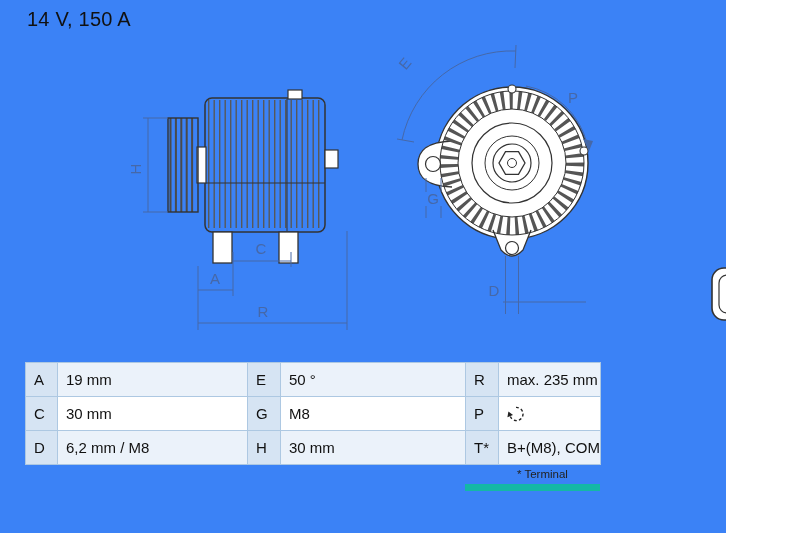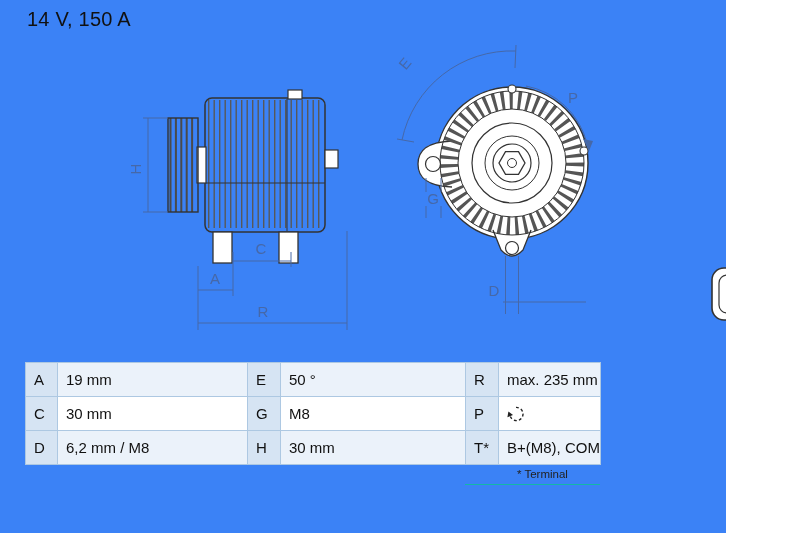--- a/index.html
+++ b/index.html
@@ -29,21 +29,21 @@
   table.specs td {
     border:1px solid #adc8e2; height:34px; box-sizing:border-box;
     padding:0 8px; vertical-align:middle; white-space:nowrap;
   }
   table.specs td.k { background:#d6e4f3; }
   tr.tint td.v  { background:#ebf2fa; }
   tr.plain td.v { background:#ffffff; }
   td.v svg { vertical-align:middle; }
   .footnote {
     box-sizing:border-box; width:135px; margin-left:440px;
-    border-bottom:1px solid #14b8a6;
+    border-bottom:7px solid #14b8a6;
     padding:3px 0 4px 52px; font-size:11.5px; color:#222; white-space:nowrap;
   }
 </style>
 </head>
 <body>
 
 <div class="page">
 
   <div class="title">14 V, 150 A</div>
 

